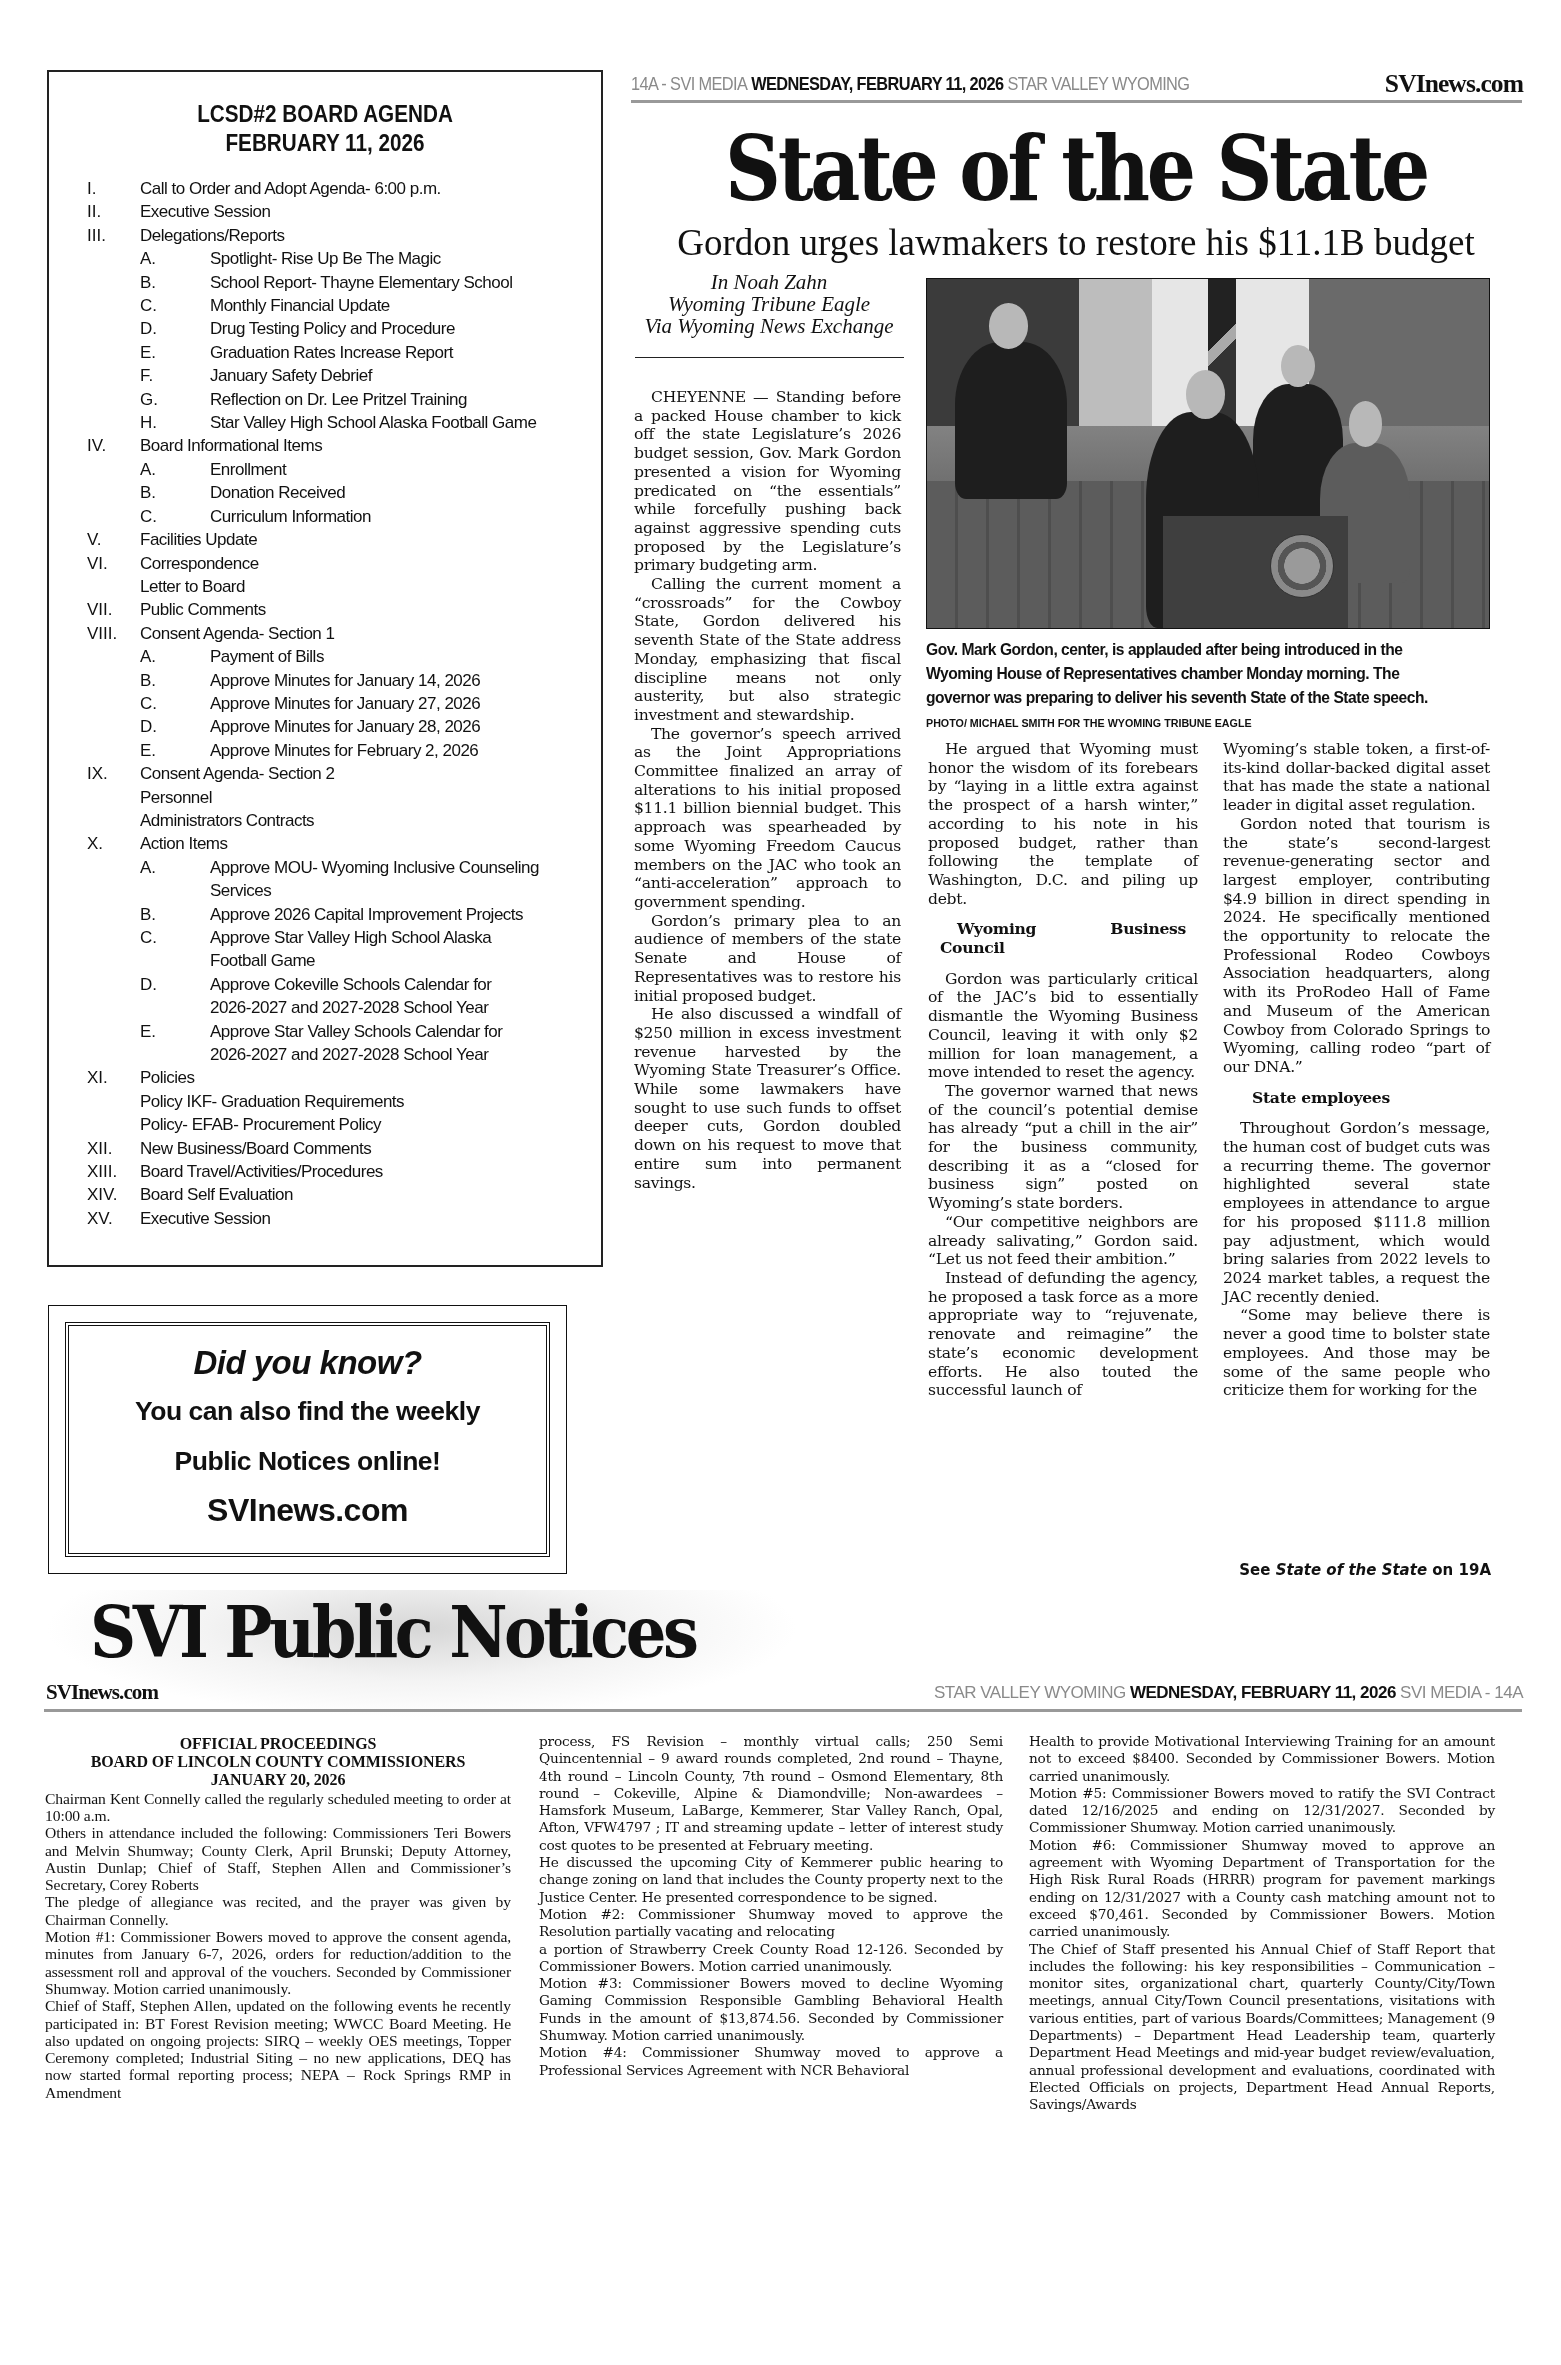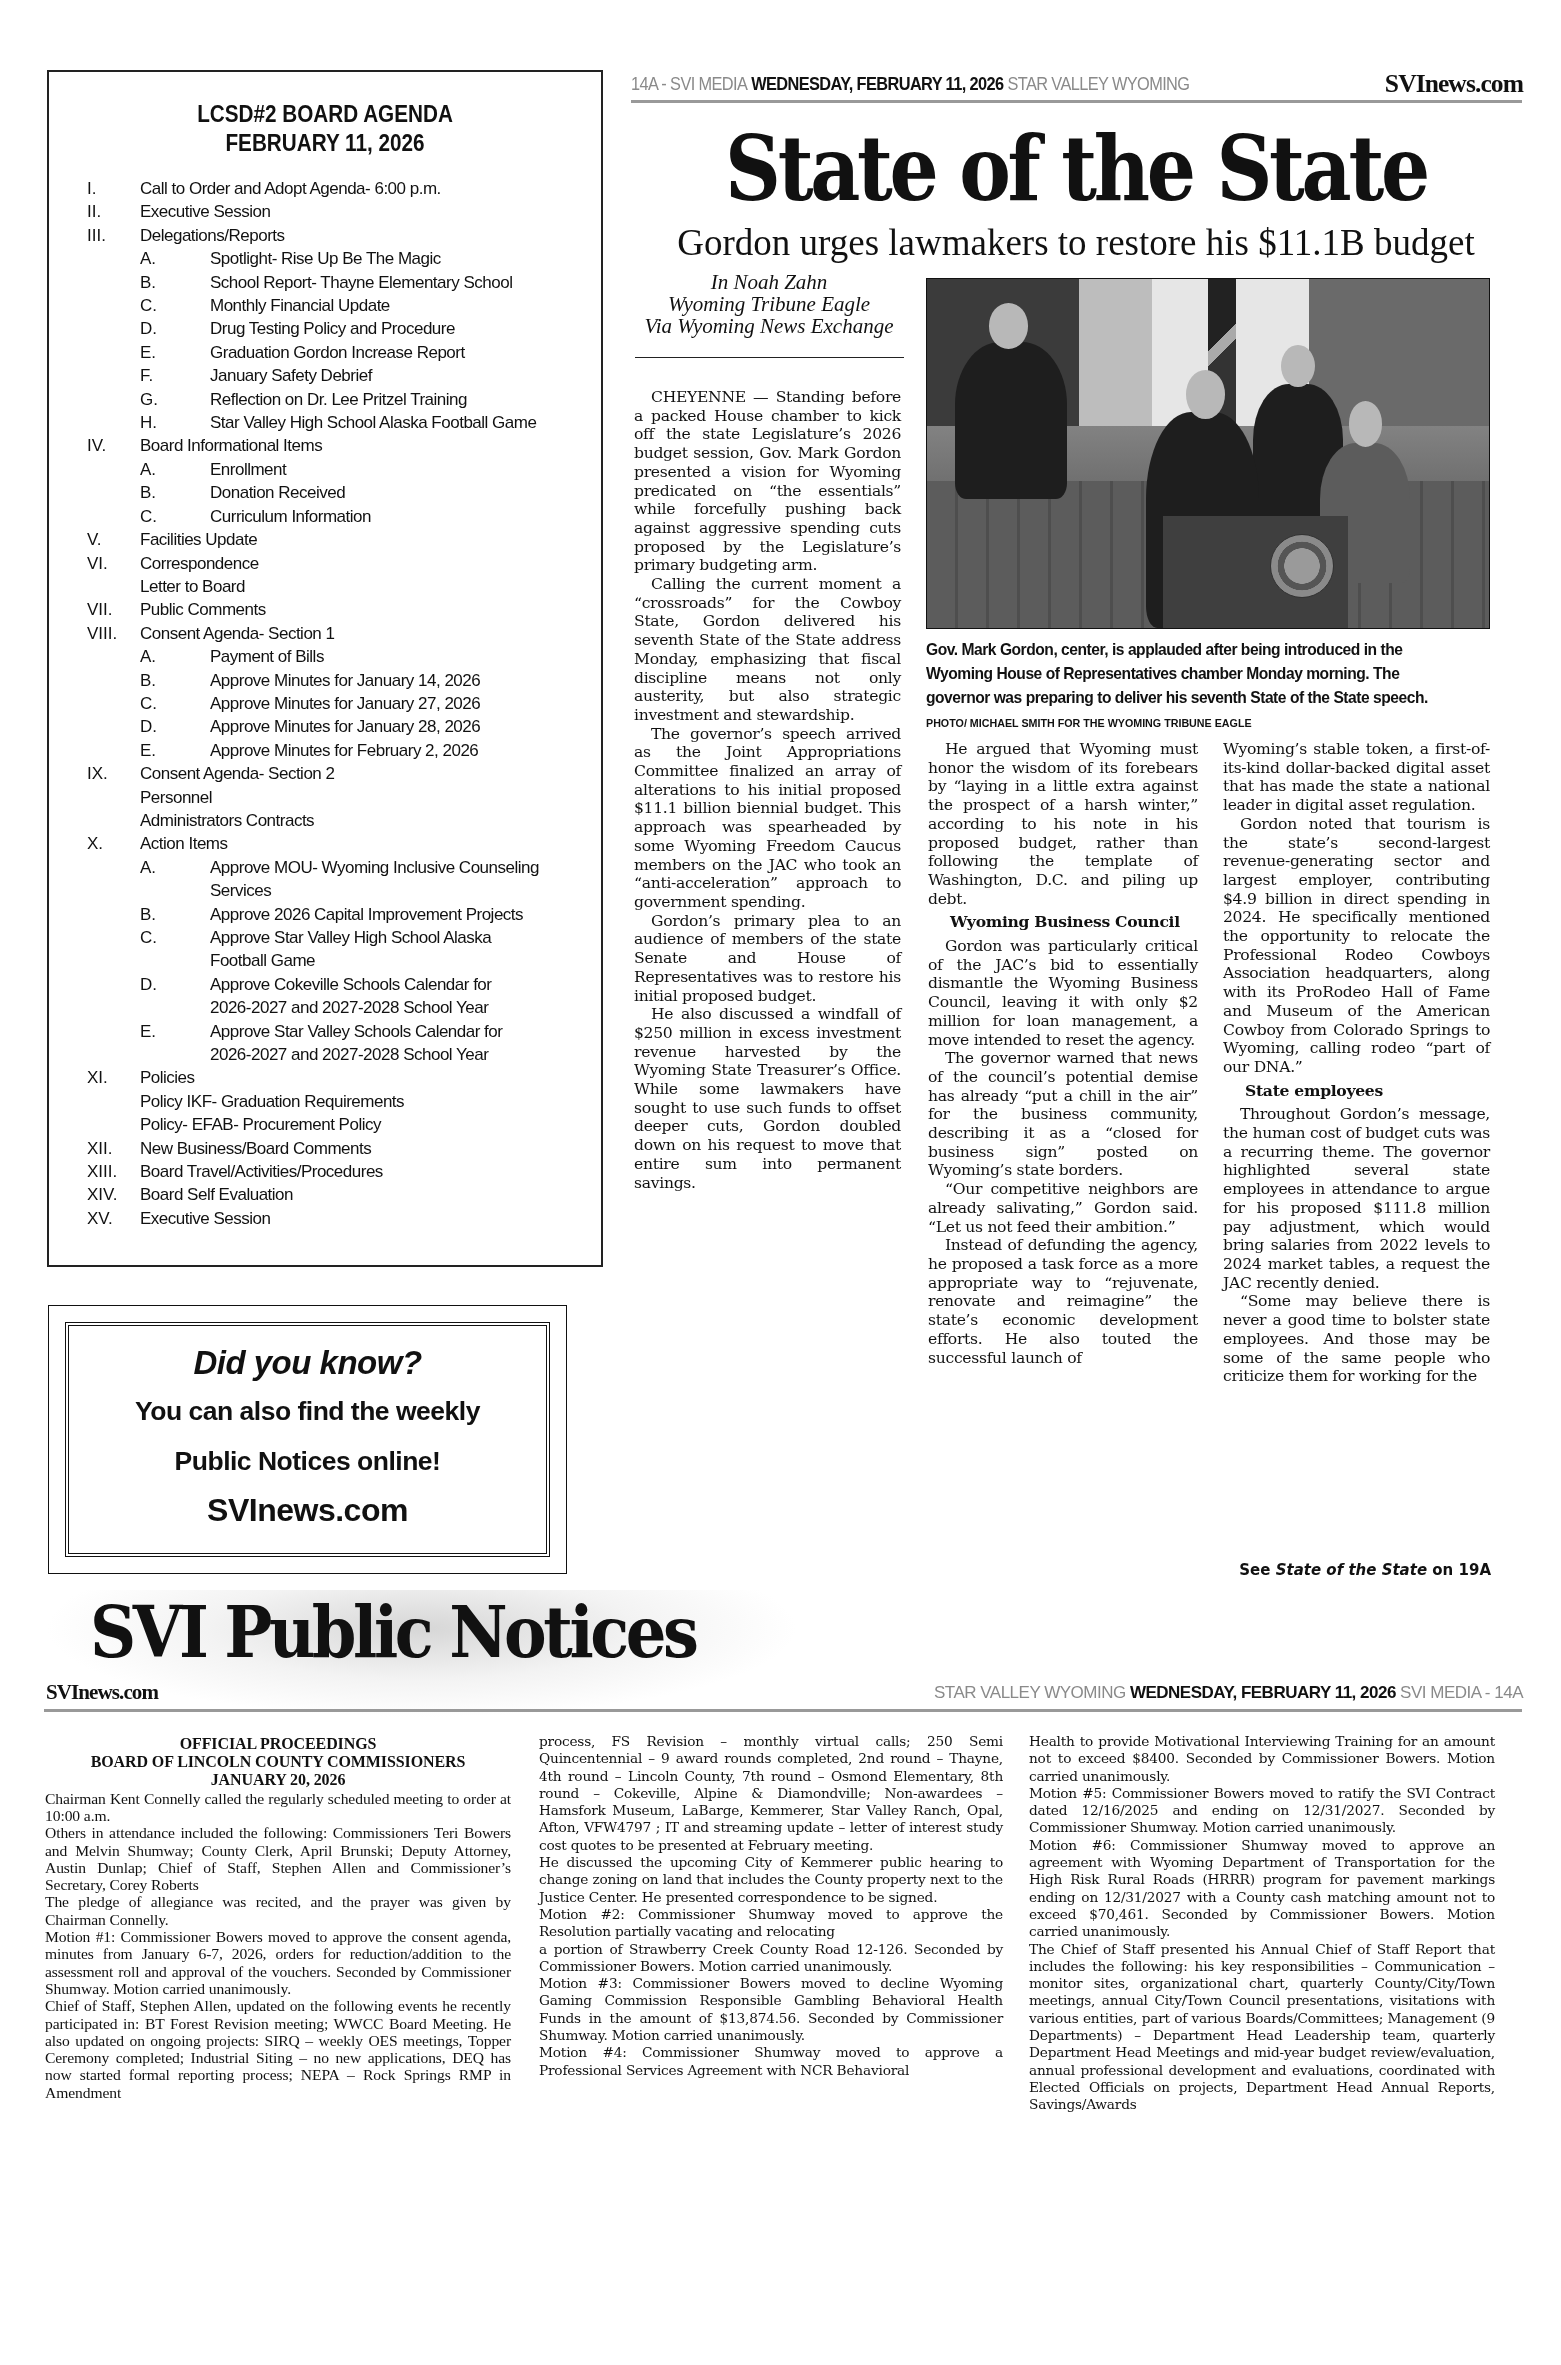--- a/index.html
+++ b/index.html
@@ -42,21 +42,21 @@
 
   
   #byline { left: 634px; top: 271px; width: 270px; text-align: center; font-family: "Liberation Serif", serif; font-style: italic;
             font-size: 21px; line-height: 22px; }
   #byline-rule { left: 635px; top: 357px; width: 269px; height: 0.9px; background: #222; }
 
   
   .col { font-family: "DejaVu Serif", serif; font-size: 15.6px; line-height: 18.7px; text-align: justify; color: #111; letter-spacing: -0.3px; }
   .col p { margin: 0; text-indent: 17px; }
   .col p.noind { text-indent: 0; }
-  .col .sh { font-weight: bold; text-indent: 17px; margin: 5px; }
+  .col .sh { font-weight: bold; text-indent: 17px; margin: 12px; }
   #col1 { left: 634px; top: 388px; width: 267px; }
   #col2 { left: 928px; top: 740px; width: 270px; }
   #col3 { left: 1223px; top: 740px; width: 267px; }
   #jump { left: 1225px; top: 1561px; width: 266px; text-align: right; font-family: "DejaVu Sans", sans-serif; font-weight: bold; font-size: 15px; }
   #jump i { font-style: italic; }
 
   
   #photo { left: 926px; top: 278px; width: 564px; height: 351px; border: 1.4px solid #111; box-sizing: border-box; overflow: hidden;
            background: linear-gradient(180deg, #5a5a5a 0%, #8a8a8a 35%, #6e6e6e 60%, #4c4c4c 100%); }
   #photo .wall { position: absolute; left: 0; top: 0; width: 100%; height: 42%; background: linear-gradient(90deg, #3b3b3b 0 27%, #bdbdbd 27% 40%, #e6e6e6 40% 68%, #6a6a6a 68% 100%); }
@@ -120,21 +120,21 @@
       <div class="ag-row level2">
         <span class="sub">C.</span>
         <span class="txt">Monthly Financial Update</span>
       </div>
       <div class="ag-row level2">
         <span class="sub">D.</span>
         <span class="txt">Drug Testing Policy and Procedure</span>
       </div>
       <div class="ag-row level2">
         <span class="sub">E.</span>
-        <span class="txt">Graduation Gordon Increase Report</span>
+        <span class="txt">Graduation Rates Increase Report</span>
       </div>
       <div class="ag-row level2">
         <span class="sub">F.</span>
         <span class="txt">January Safety Debrief</span>
       </div>
       <div class="ag-row level2">
         <span class="sub">G.</span>
         <span class="txt">Reflection on Dr. Lee Pritzel Training</span>
       </div>
       <div class="ag-row level2">

